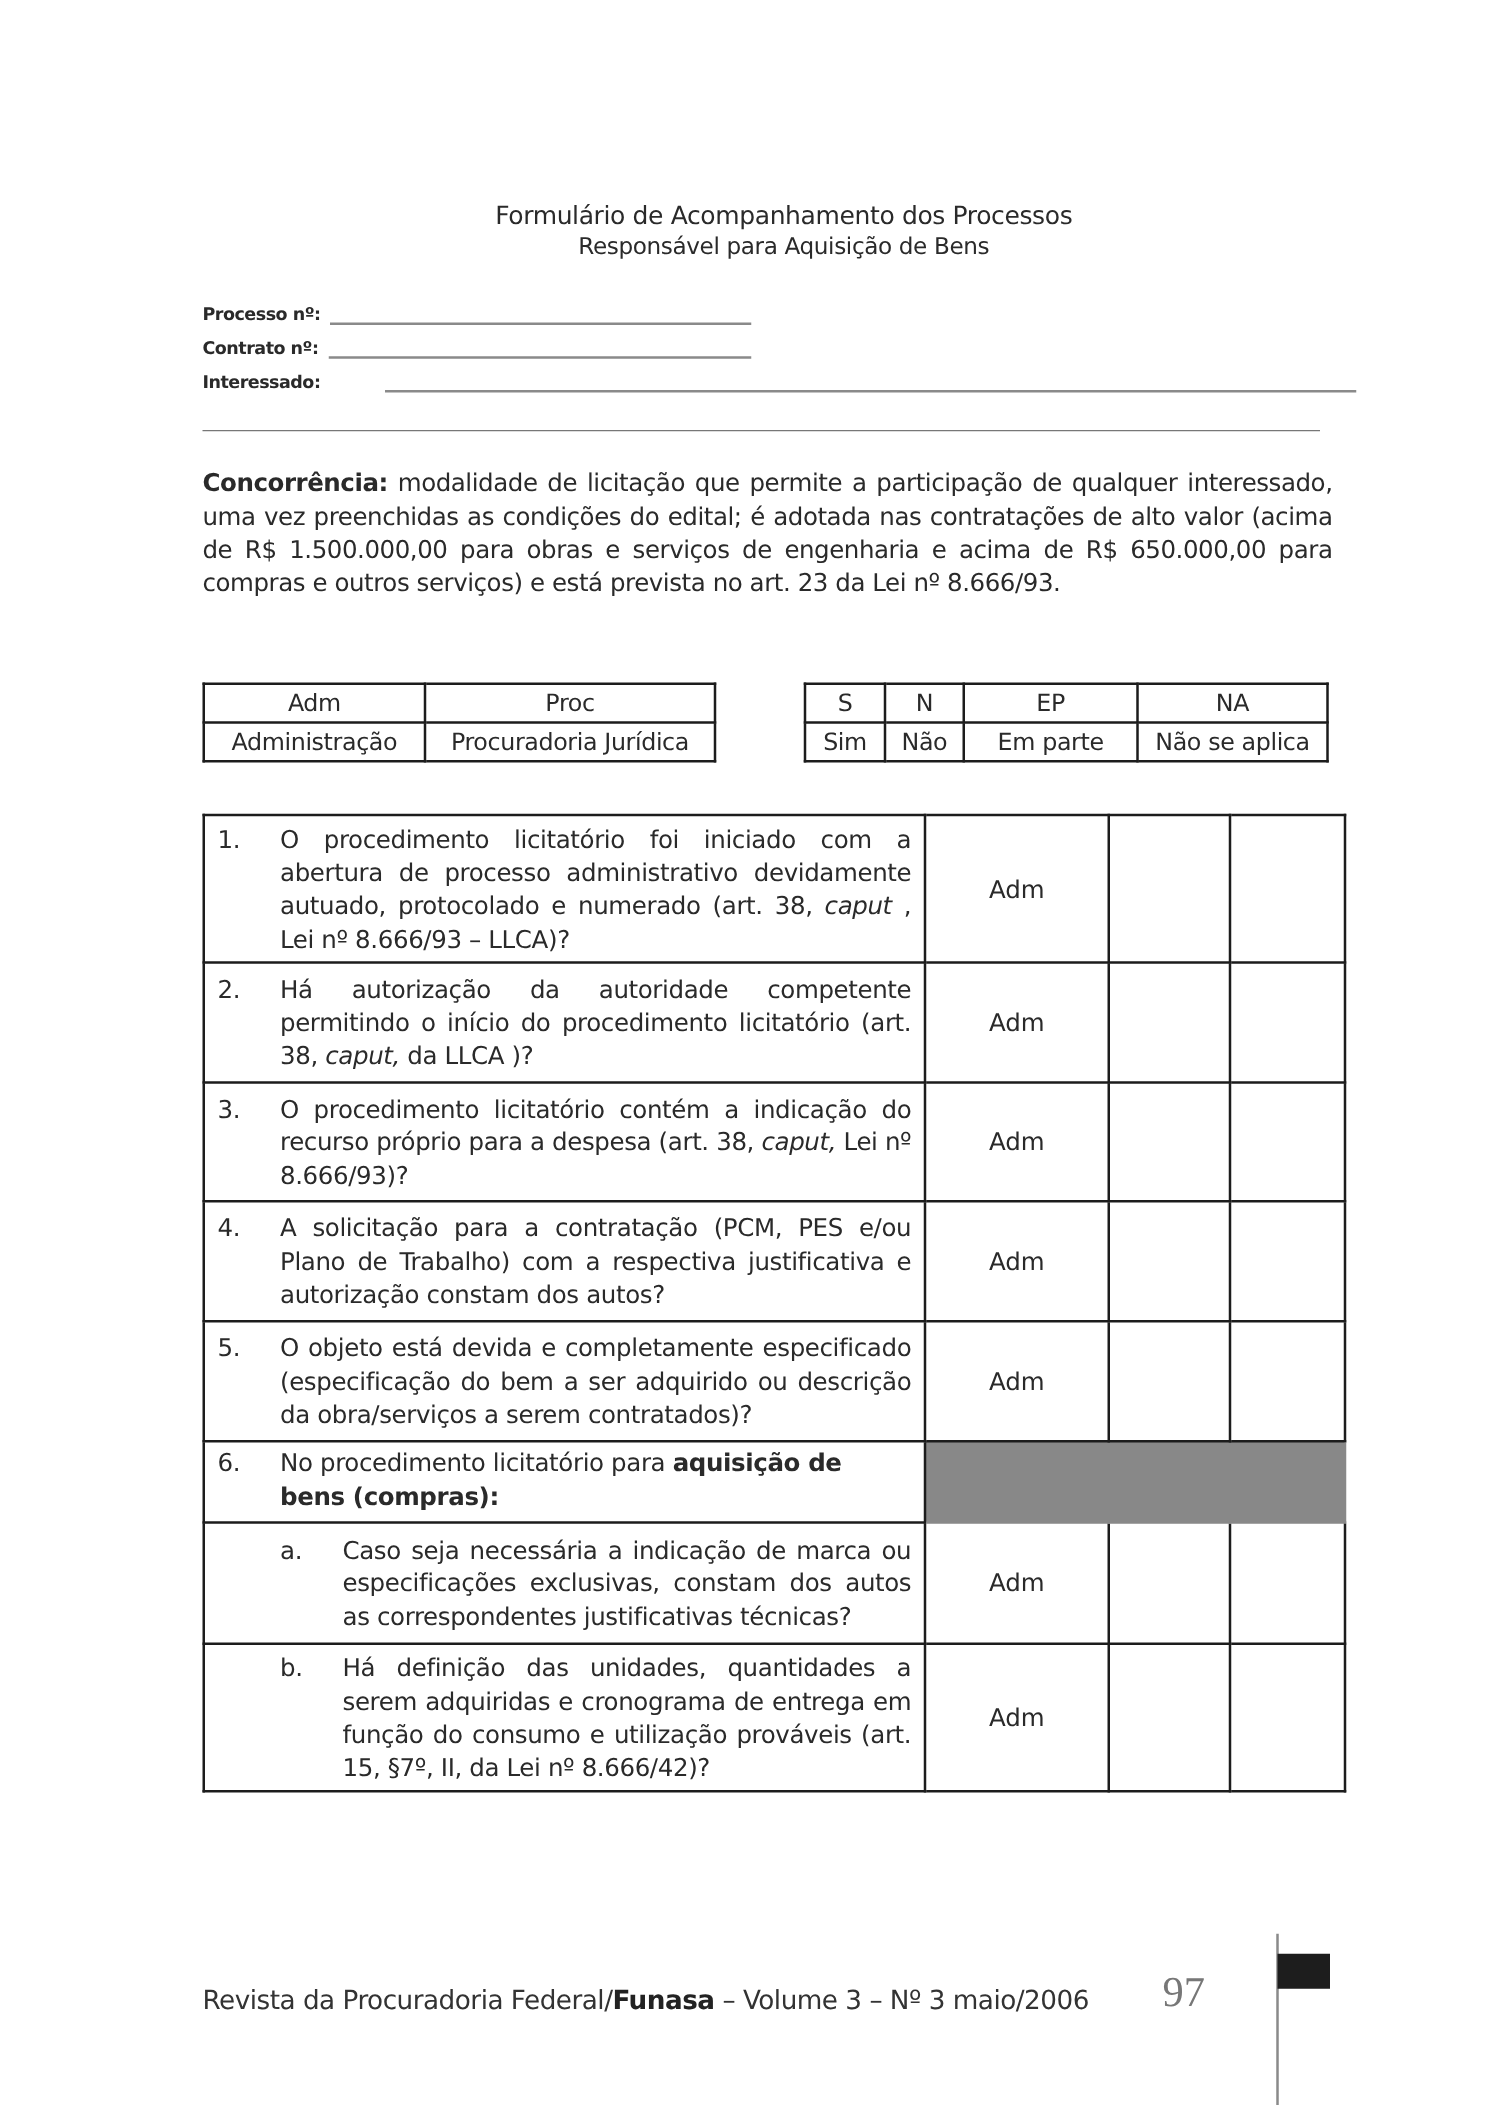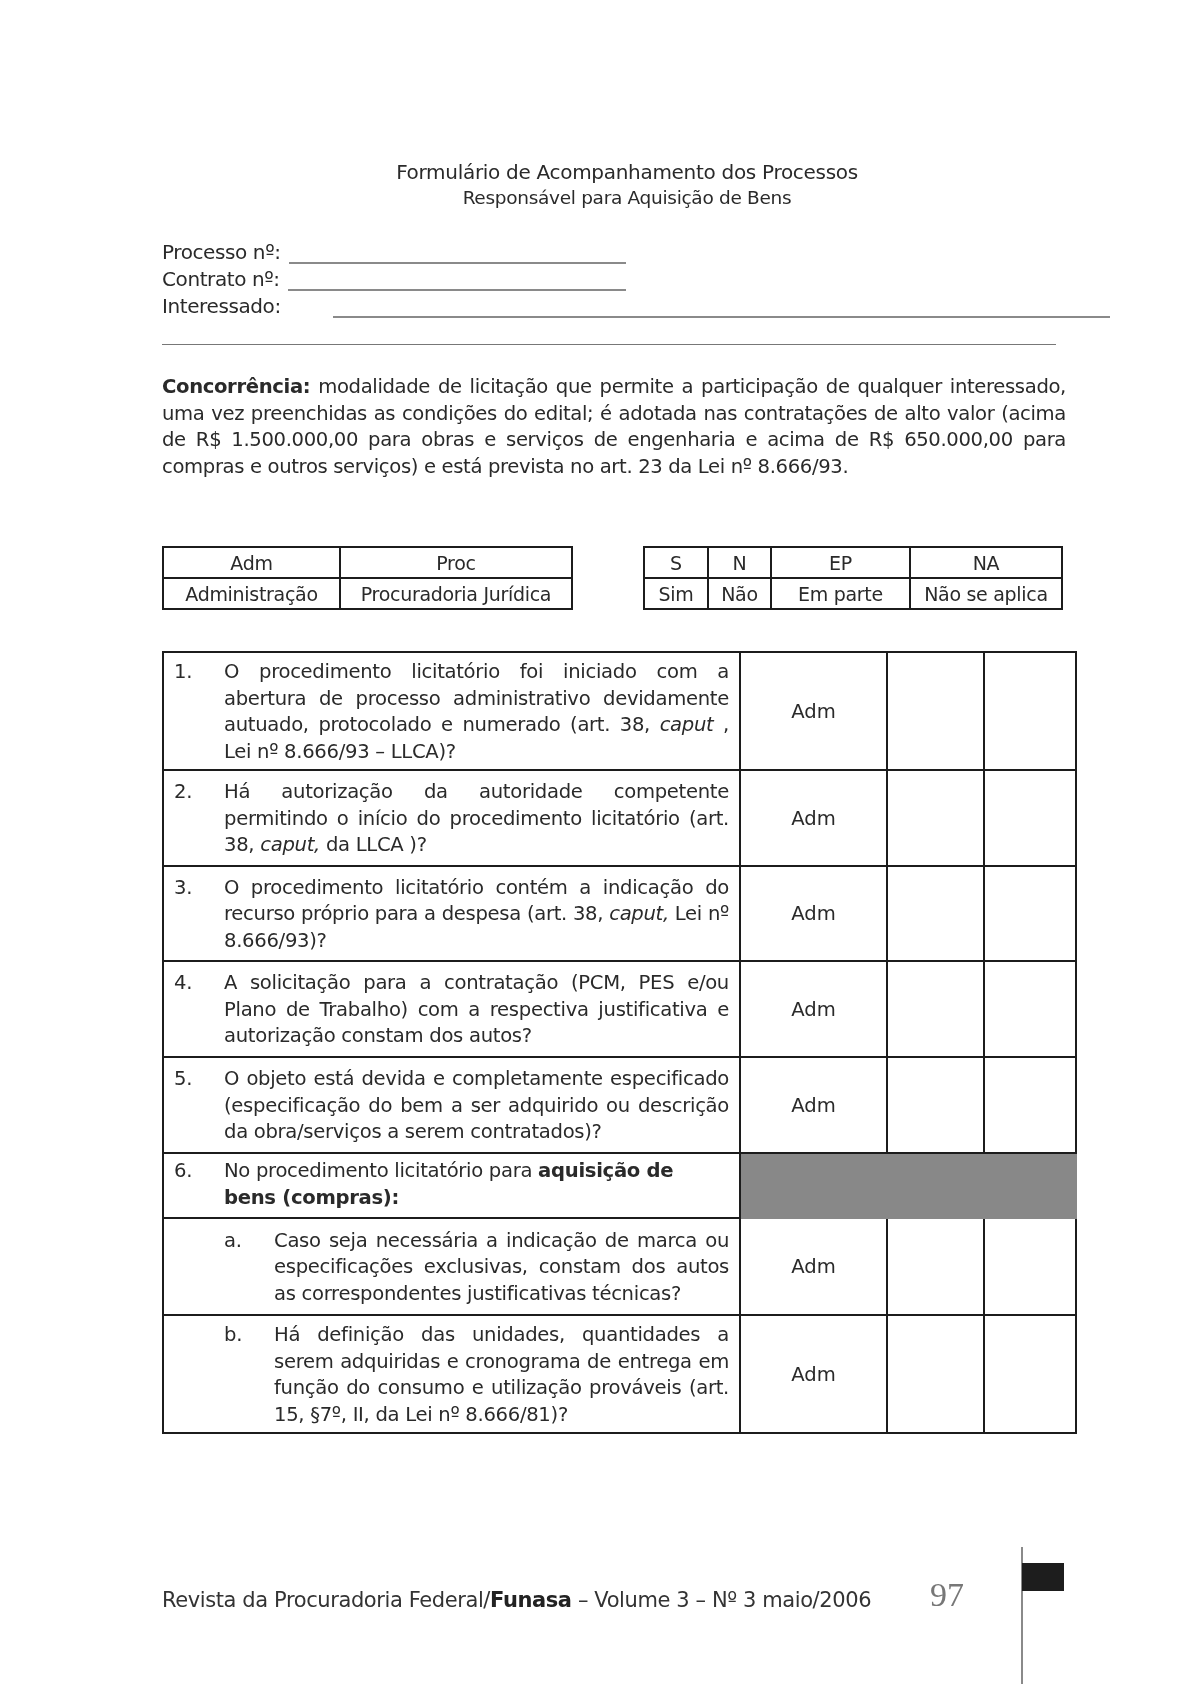--- a/index.html
+++ b/index.html
@@ -1,20 +1,20 @@
 <!DOCTYPE html>
 <html><head>
 <meta charset="utf-8">
 <style>
   html, body { margin:0; padding:0; background:#ffffff; }
   body { width:1190px; height:1684px; position:relative; overflow:hidden;
          font-family:"DejaVu Sans", sans-serif; color:#1e1e1e; }
   .abs { position:absolute; }
   .title { left:0; width:1190px; text-align:center; font-size:20px; color:#2a2a2a; letter-spacing:-0.3px;padding-left:32px; }
-  .field-row { left:162px; font-size:20px; letter-spacing:-0.4px; color:#2a2a2a; display:flex; align-items:flex-end; }
+  .field-row { left:162px; font-size:14px; letter-spacing:-0.4px; color:#2a2a2a; display:flex; align-items:flex-end;font-weight:bold; }
   .field-line { border-bottom:2px solid #8a8a8a; margin-left:8px; height:18px; }
   .blank-line { border-bottom:1.5px solid #777; height:0; }
   .para { left:162px; width:904px; font-size:19.6px; line-height:26.7px; text-align:justify; letter-spacing:-0.35px; color:#2a2a2a; }
   .para b { font-weight:bold; }
   table.legend { position:absolute; border-collapse:collapse; font-size:19px; letter-spacing:-0.3px; }
   table.legend td { border:2px solid #1c1c1c; text-align:center; padding:0; height:29px; color:#2a2a2a; }
   table.main { position:absolute; left:162px; top:651px; width:913px; border-collapse:collapse; table-layout:fixed; }
   table.main td, table.main th { border:2px solid #1c1c1c; padding:0; vertical-align:middle; }
   table.main th { font-weight:bold; font-size:19px; color:#1e1e1e; text-align:center; line-height:25px; height:94px; }
   table.main th.q { text-align:justify; text-align-last:justify; padding:0 10px; font-size:19px; }
@@ -171,21 +171,21 @@
         </td>
     <td class="resp">Adm</td>
     <td></td>
     <td></td>
   </tr>
 
   <tr style="height:110px;">
     <td class="qcell sub">
           <div class="qwrap">
             <span class="qnum">b.</span>
-            <span class="qtext">Há definição das unidades, quantidades a serem adquiridas e cronograma de entrega em função do consumo e utilização prováveis (art. 15, §7º, II, da Lei nº 8.666/81)?</span>
+            <span class="qtext">Há definição das unidades, quantidades a serem adquiridas e cronograma de entrega em função do consumo e utilização prováveis (art. 15, §7º, II, da Lei nº 8.666/42)?</span>
           </div>
         </td>
     <td class="resp">Adm</td>
     <td></td>
     <td></td>
   </tr>
 </tbody>
   </table>
 
 <div class="abs footer"><span>Revista da Procuradoria Federal/</span><b>Funasa</b><span> – Volume 3 – Nº 3 maio/2006</span></div>

